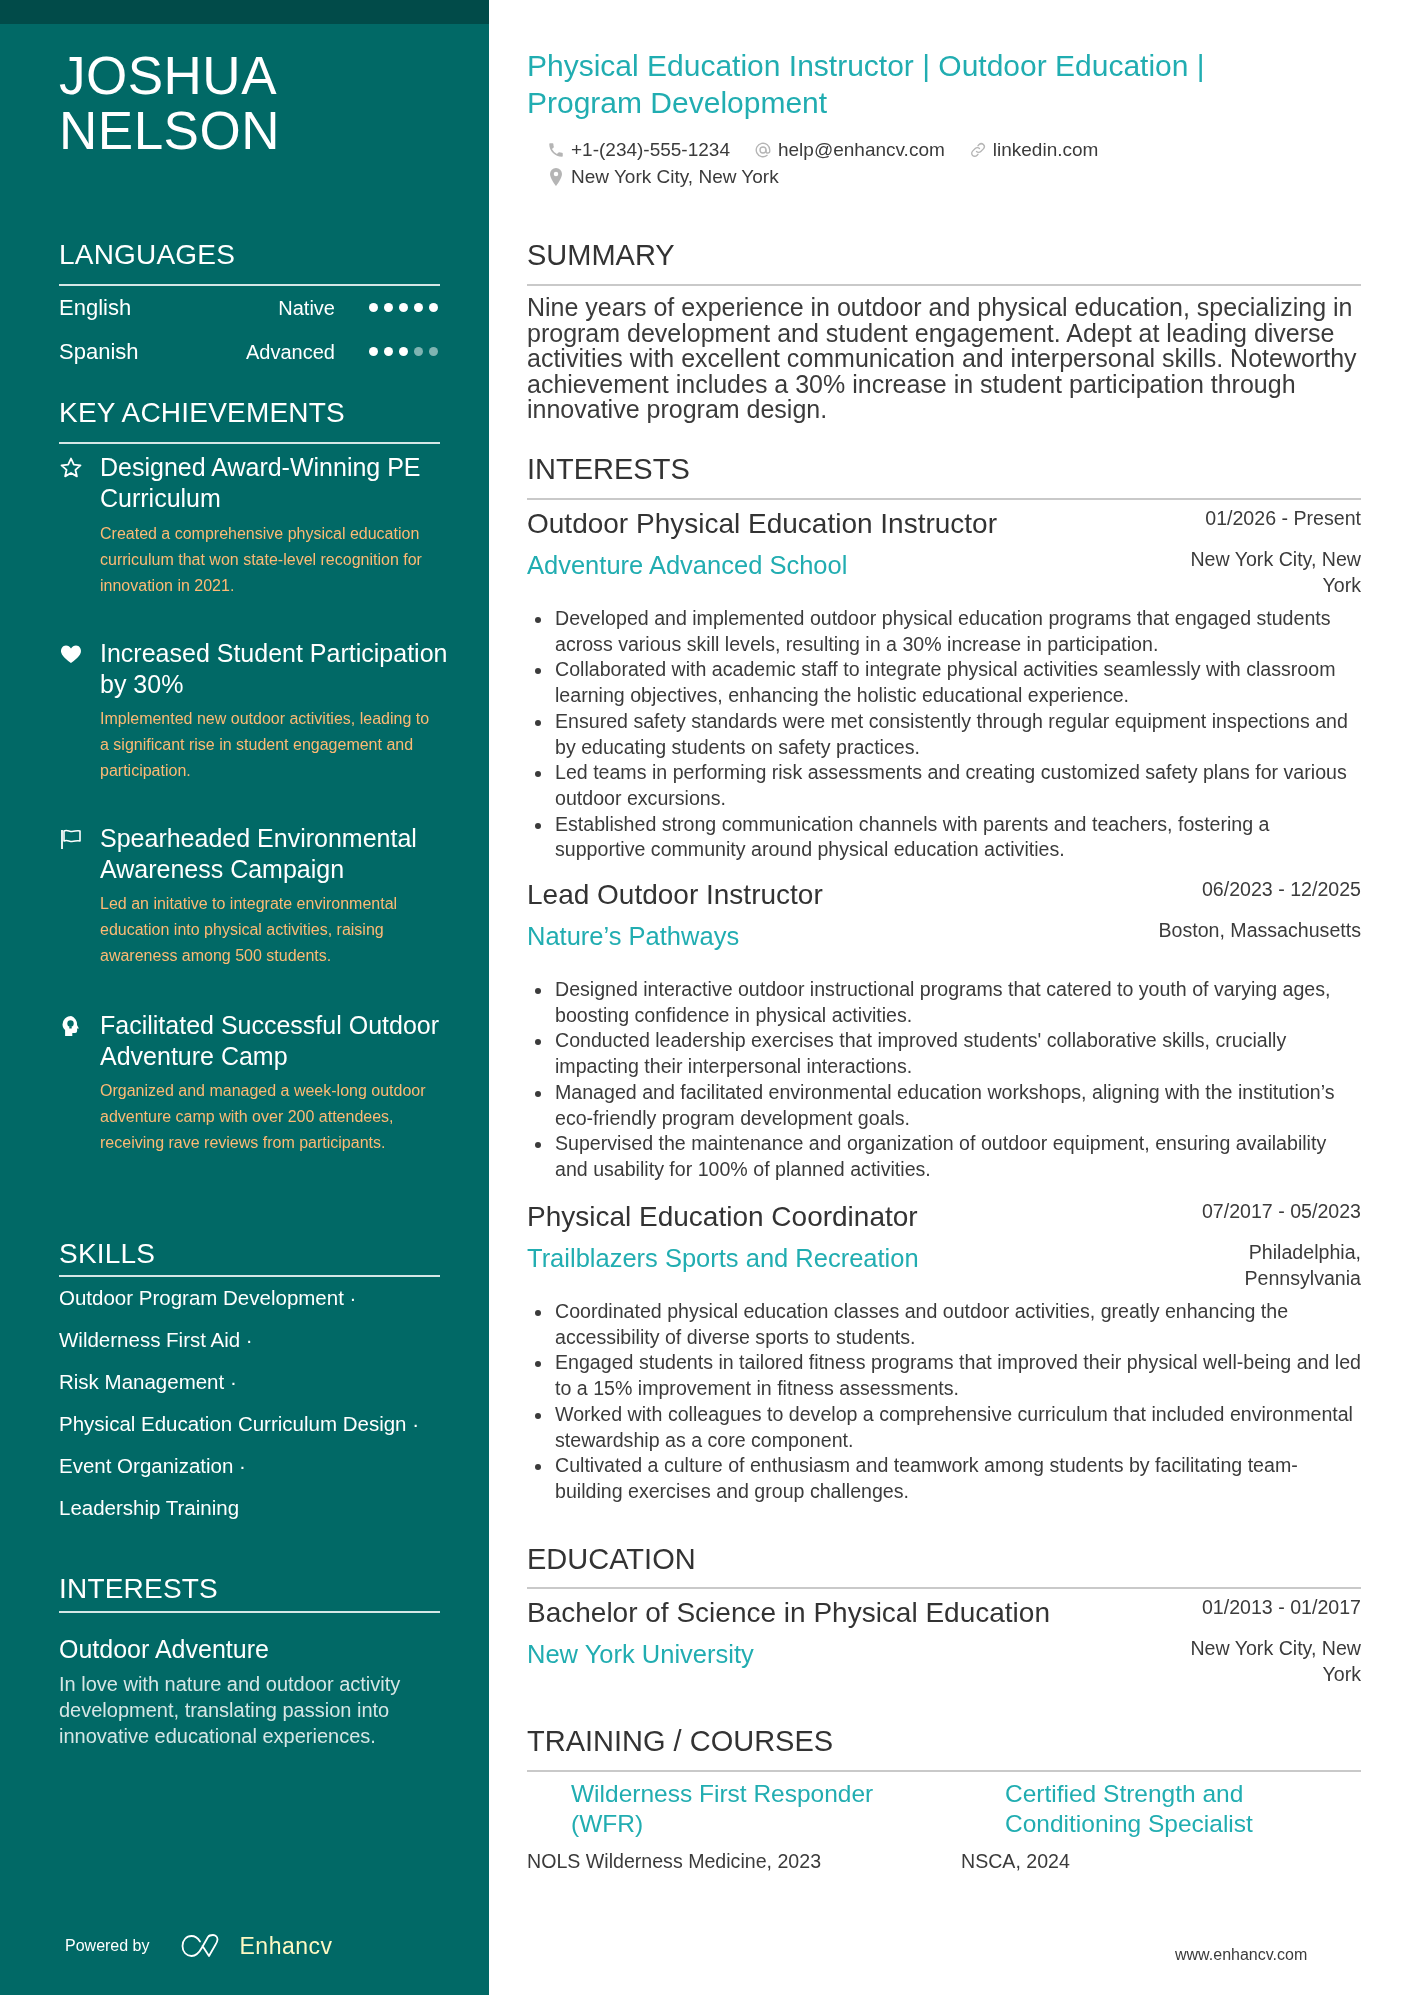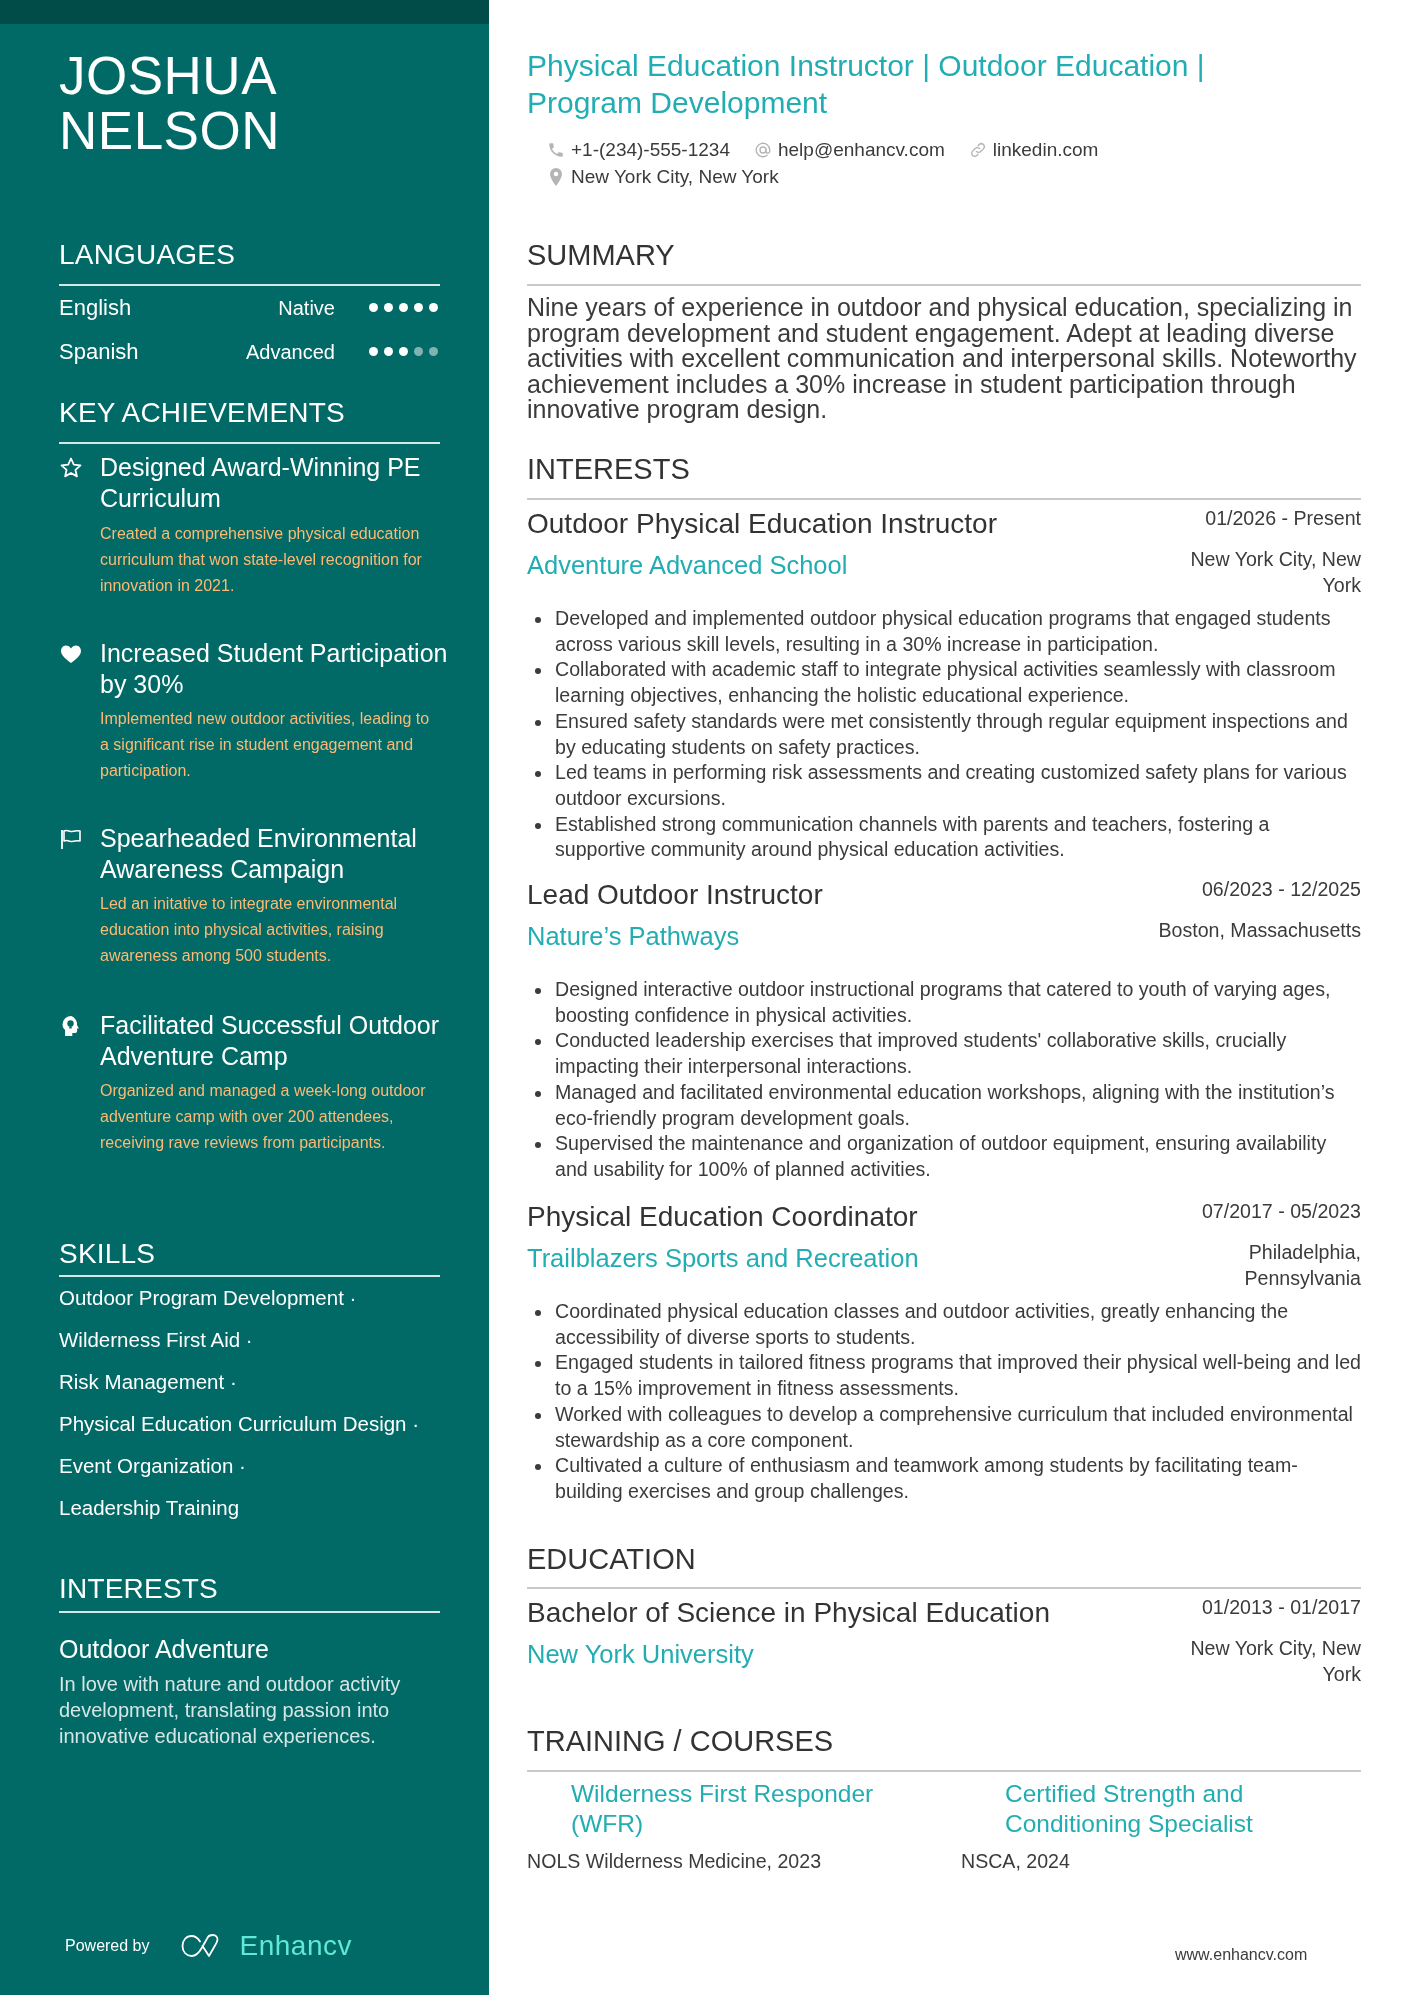--- a/index.html
+++ b/index.html
@@ -29,21 +29,21 @@
   .ach .ach-desc { position: absolute; left: 41px; width: 340px; font-size: 16px; line-height: 25.8px; color: #fdba74; }
 
   .skill { position: absolute; left: 59px; font-size: 20.5px; line-height: 28px; }
 
   .interest-title { position: absolute; left: 59px; top: 1634px; font-size: 25px; line-height: 31px; }
   .interest-desc { position: absolute; left: 59px; top: 1672px; width: 370px; font-size: 20px; line-height: 25.8px; color: #d6e6e5; }
 
   .powered { position: absolute; left: 65px; top: 1931px; height: 30px; display: flex; align-items: center; }
   .powered .pb { font-size: 16px; color: #ffffff; }
   .powered .logo { margin-left: 30px; display: flex; align-items: center; }
-  .powered .logo-text { margin-left: 14px; font-size: 28px; color: #5eead4; letter-spacing: 0.5px; }
+  .powered .logo-text { margin-left: 14px; font-size: 23px; color: #fef9c3; letter-spacing: 0.5px; }
 
   
   .main { position: absolute; left: 527px; top: 0; width: 834px; height: 1995px; }
   .headline { position: absolute; left: 0; top: 47px; width: 800px; font-size: 30px; line-height: 37px; color: #21adb1; }
   .contact { position: absolute; left: 20px; font-size: 19px; line-height: 24px; color: #3b3b3b; display: flex; align-items: center; }
   .contact .ci { display: inline-flex; align-items: center; margin-right: 24px; }
   .contact .ci svg { margin-right: 6px; }
 
   .m-h { position: absolute; left: 0; font-size: 29px; line-height: 34px; color: #333333; font-weight: 400; }
   .m-rule { position: absolute; left: 0; width: 834px; height: 2px; background: #c9c9c9; }

